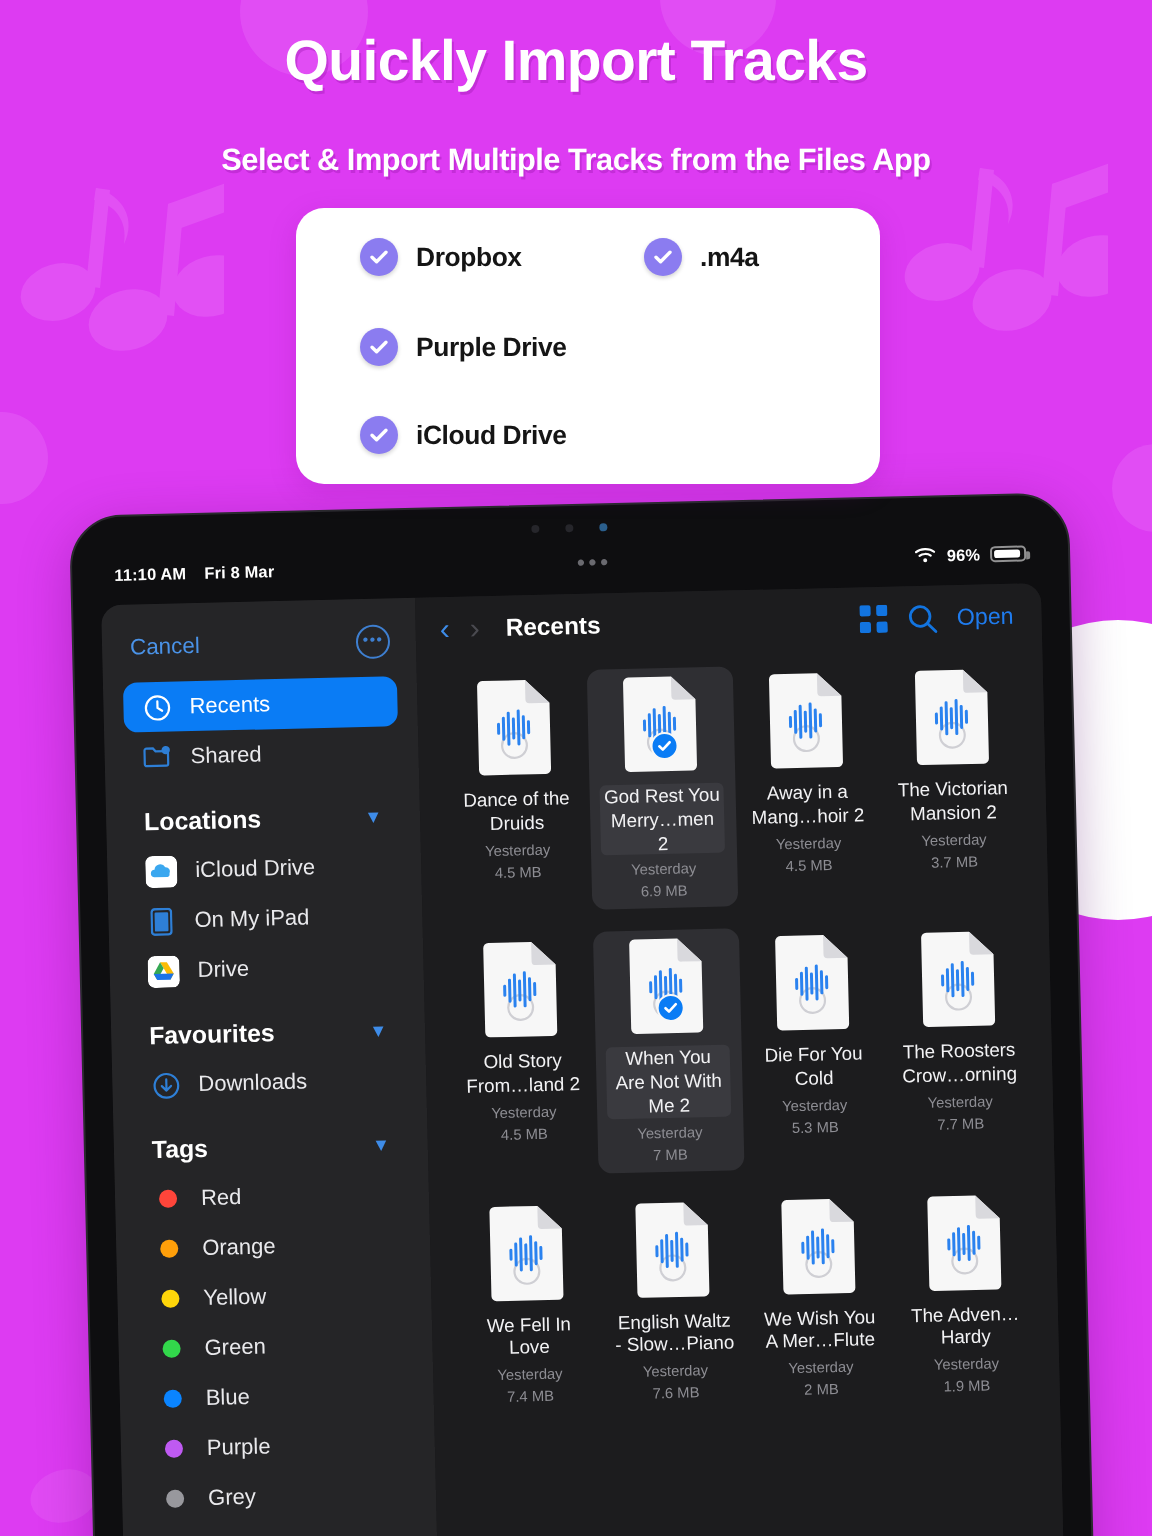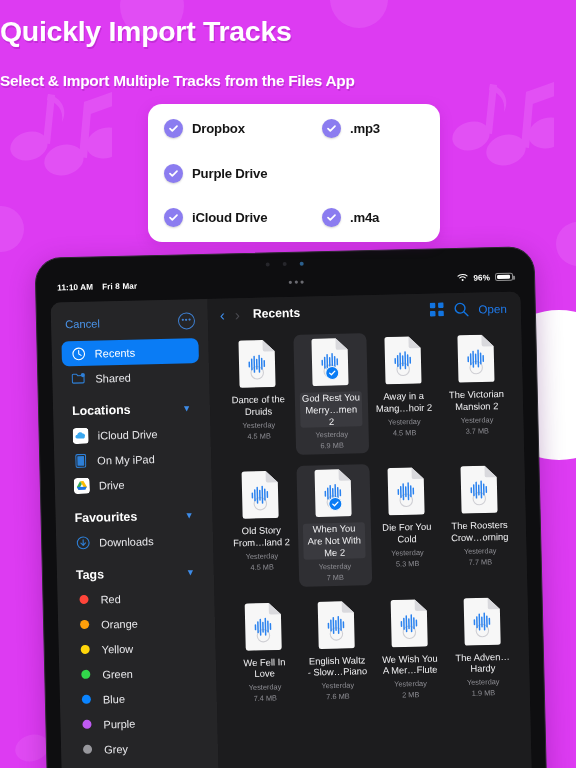--- a/index.html
+++ b/index.html
@@ -23,20 +23,21 @@
     position: absolute;
     border-radius: 50%;
     background: #E35CF5;
     opacity: .55;
     pointer-events: none;
   }
 
   
   .hdr {
     position: absolute; left: 0; right: 0; top: 16px;
+    text-align: center;
     z-index: 5;
   }
   .hdr h1 {
     font-size: 28.5px;
     line-height: 1.12;
     font-weight: bold;
     color: #ffffff;
     letter-spacing: -0.3px;
     text-shadow: 1px 1.5px 0 rgba(150,20,170,.35);
   }
@@ -55,21 +56,21 @@
     left: 148px; top: 104px;
     width: 292px; height: 138px;
     background: #ffffff;
     border-radius: 14px;
     box-shadow: 0 4px 14px rgba(120,10,140,.18);
     display: flex;
     padding: 11px 0 11px 0;
     z-index: 6;
   }
   .card-col { flex: 1 1 0; display: flex; flex-direction: column; justify-content: space-between; }
-  .card-col.left { padding-left: 16px; flex: 0 0 172px; }
+  .card-col.left { padding-left: 32px; flex: 0 0 172px; }
   .card-col.right { padding-left: 2px; }
   .crow { display: flex; align-items: center; gap: 9px; height: 27px; }
   .chk {
     width: 19px; height: 19px; border-radius: 50%;
     background: #8B7CF0;
     display: flex; align-items: center; justify-content: center;
     flex: 0 0 19px;
     box-shadow: 0 1px 2px rgba(0,0,0,.18);
   }
   .chk svg { display:block; }
@@ -302,28 +303,20 @@
         <span class="lbl">iCloud Drive</span>
       </div>
     </div>
     <div class="card-col right">
       <div class="crow">
         <span class="chk">
             <svg width="11" height="11" viewBox="0 0 11 11">
               <path d="M2 5.6 L4.3 7.9 L9 3.1" stroke="#fff" stroke-width="1.7" fill="none" stroke-linecap="round" stroke-linejoin="round"></path>
             </svg>
           </span>
-        <span class="lbl">.mp3</span>
-      </div>
-      <div class="crow">
-        <span class="chk">
-            <svg width="11" height="11" viewBox="0 0 11 11">
-              <path d="M2 5.6 L4.3 7.9 L9 3.1" stroke="#fff" stroke-width="1.7" fill="none" stroke-linecap="round" stroke-linejoin="round"></path>
-            </svg>
-          </span>
         <span class="lbl">.m4a</span>
       </div>
     </div>
   </div>
 
   <div class="white-blob"></div>
 
   <div class="tablet-wrap">
     <div class="tablet">
 

